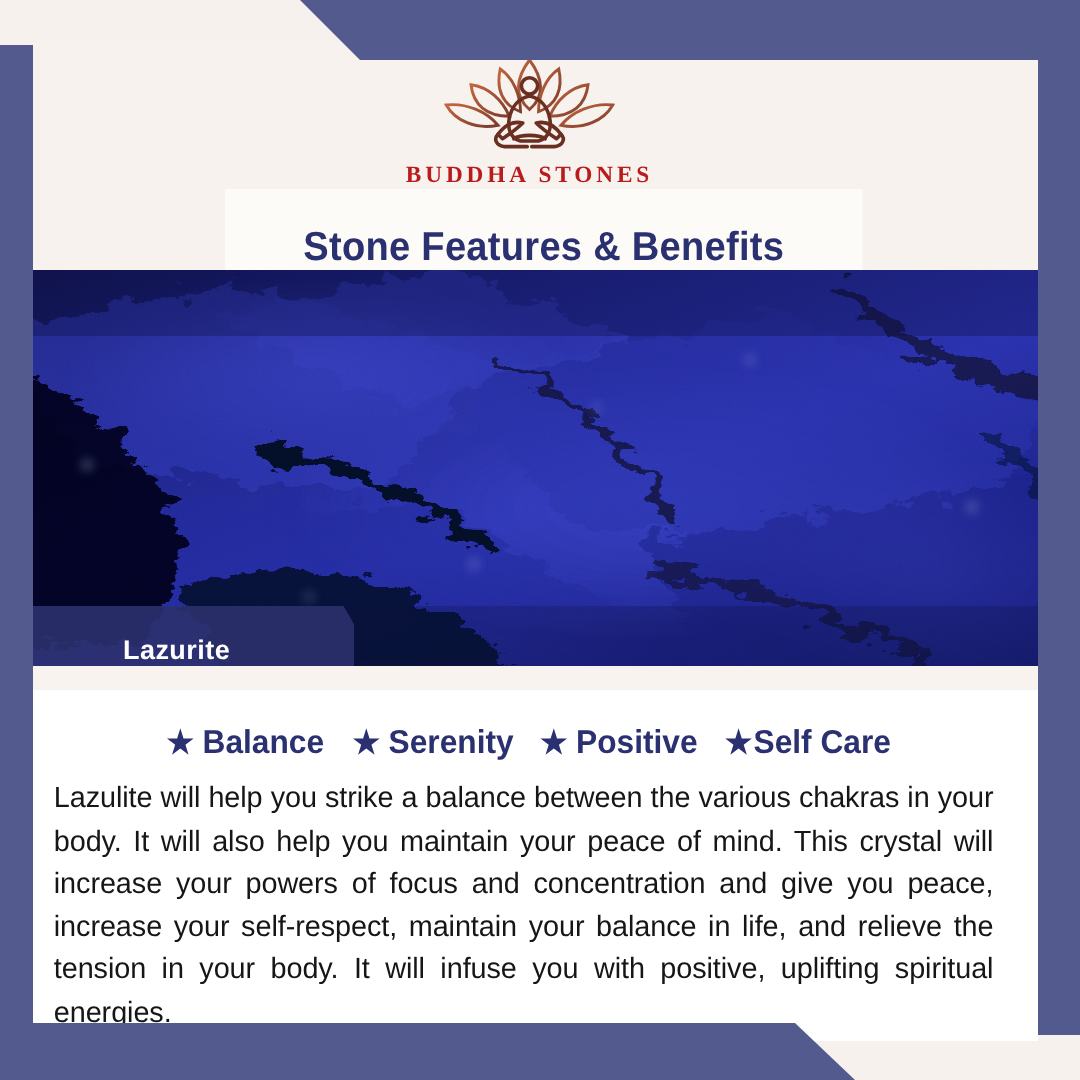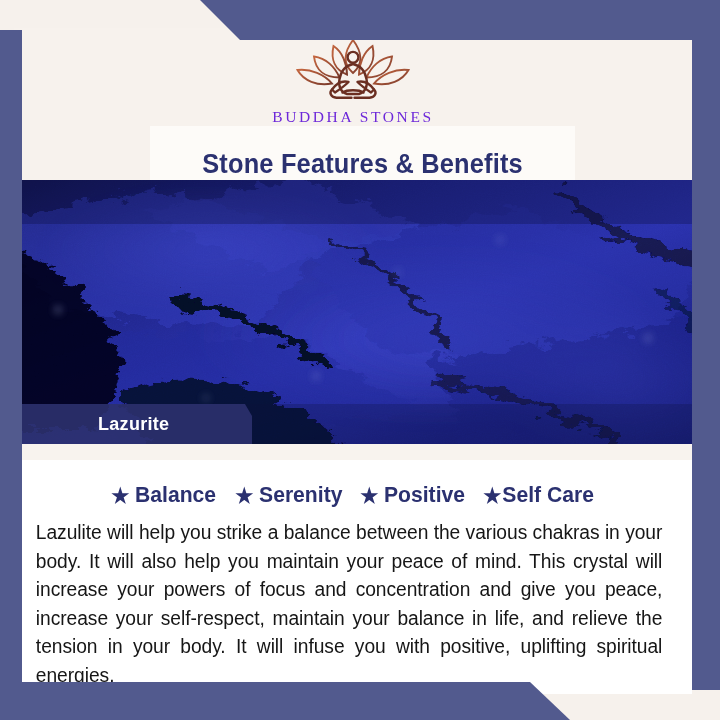--- a/index.html
+++ b/index.html
@@ -77,21 +77,22 @@
   .logo-mark {
     width: 150px;
     height: 72px;
     display: block;
   }
   .brand-name {
     margin-top: 2px;
     font-family: "Liberation Serif", serif;
     font-size: 15.5px;
     letter-spacing: 2.6px;
-    color: #6d28d9;
+    color: #b91c1c;
+    font-weight: bold;
   }
 
   
   .title-band {
     position: absolute;
     top: 98px; left: 136px;
     width: 425px;
     height: 54px;
     background: #fdfbf8;
     display: flex;
@@ -115,27 +116,27 @@
     width: 720px;
     height: 264px;
     overflow: hidden;
     z-index: 3;
     background: #161a52;
   }
   .stone svg { display: block; }
 
   .stone-label {
     position: absolute;
-    left: 16px;
+    left: 0;
     bottom: 0;
     width: 236px;
     height: 40px;
     background: rgba(46, 50, 112, 0.88);
     display: flex;
-    align-items: center;
+    align-items: flex-end;
     z-index: 5;
     clip-path: polygon(0 0, 229px 0, 236px 12px, 236px 40px, 0 40px);
   }
   .stone-label-text {
     margin-left: 82px;
     color: #ffffff;
     font-size: 18px;
     font-weight: bold;
     letter-spacing: 0.3px;
   }

